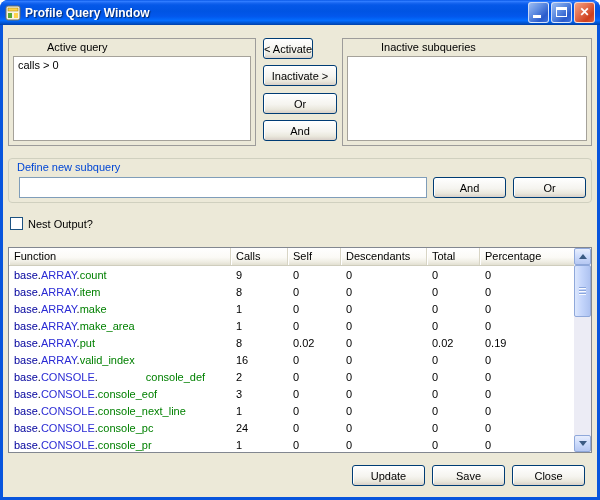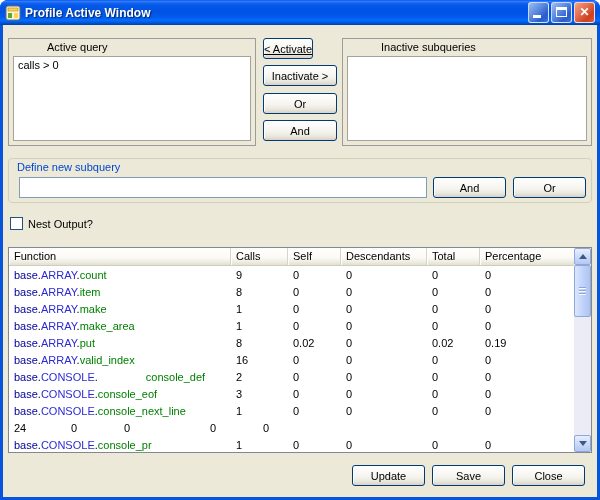--- a/index.html
+++ b/index.html
@@ -88,21 +88,21 @@
 
   <div class="titlebar">
     <span class="app-icon">
       <svg width="16" height="16" viewBox="0 0 16 16">
         <rect x="1" y="1" width="14" height="14" rx="2" fill="#F7F3E3" stroke="#6E6E5E"></rect>
         <rect x="3" y="3" width="10" height="3" fill="#FFD34A" stroke="#9A7B00" stroke-width="0.5"></rect>
         <rect x="3" y="8" width="4" height="5" fill="#58A832"></rect>
         <rect x="9" y="8" width="4" height="5" fill="#FFD34A"></rect>
       </svg>
     </span>
-    <span class="title-text">Profile Active Window</span>
+    <span class="title-text">Profile Query Window</span>
     <span class="tb-buttons">
       <span class="tb-btn minb">
           <span class="min-glyph"></span>
         </span>
       <span class="tb-btn maxb">
           <span class="max-glyph"></span>
         </span>
       <span class="tb-btn closeb">
           <span class="close-glyph">✕</span>
         </span>
@@ -111,21 +111,21 @@
 
   <div class="content">
 
     <div class="panel" style="left:5px; top:13px; width:248px; height:108px;">
       <div class="panel-label">Active query</div>
       <div class="listbox">
         <div class="list-item">calls &gt; 0</div>
       </div>
     </div>
 
-    <button class="xp-btn" style="left:260px; top:13px; width:50px;text-decoration:underline;">&lt; Activate</button>
+    <button class="xp-btn" style="left:260px; top:13px; width:50px;">&lt; Activate</button>
     <button class="xp-btn" style="left:260px; top:40px; width:74px;">Inactivate &gt;</button>
     <button class="xp-btn" style="left:260px; top:68px; width:74px;">Or</button>
     <button class="xp-btn" style="left:260px; top:95px; width:74px;">And</button>
 
     <div class="panel" style="left:339px; top:13px; width:250px; height:108px;">
       <div class="panel-label">Inactive subqueries</div>
       <div class="listbox"></div>
     </div>
 
     <div class="groupbox">
@@ -225,20 +225,21 @@
   <div class="tr">
     <div class="td c0"><span style="color: rgb(0, 0, 156);">base</span><span style="color: rgb(0, 0, 0);">.</span><span style="color: rgb(42, 42, 212);">CONSOLE</span><span style="color: rgb(0, 0, 0);">.</span><span style="color: rgb(0, 128, 0);">console_next_line</span></div>
     <div class="td c1">1</div>
     <div class="td c2">0</div>
     <div class="td c3">0</div>
     <div class="td c4">0</div>
     <div class="td c5">0</div>
   </div>
 
   <div class="tr">
+    <div class="td c0"><span style="color: rgb(0, 0, 156);">base</span><span style="color: rgb(0, 0, 0);">.</span><span style="color: rgb(42, 42, 212);">CONSOLE</span><span style="color: rgb(0, 0, 0);">.</span><span style="color: rgb(0, 128, 0);">console_pc</span></div>
     <div class="td c1">24</div>
     <div class="td c2">0</div>
     <div class="td c3">0</div>
     <div class="td c4">0</div>
     <div class="td c5">0</div>
   </div>
 
   <div class="tr">
     <div class="td c0"><span style="color: rgb(0, 0, 156);">base</span><span style="color: rgb(0, 0, 0);">.</span><span style="color: rgb(42, 42, 212);">CONSOLE</span><span style="color: rgb(0, 0, 0);">.</span><span style="color: rgb(0, 128, 0);">console_pr</span></div>
     <div class="td c1">1</div>

